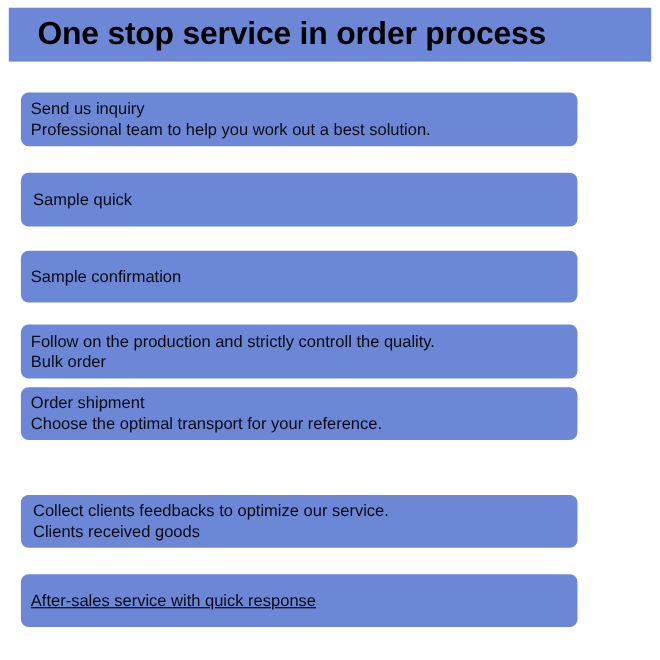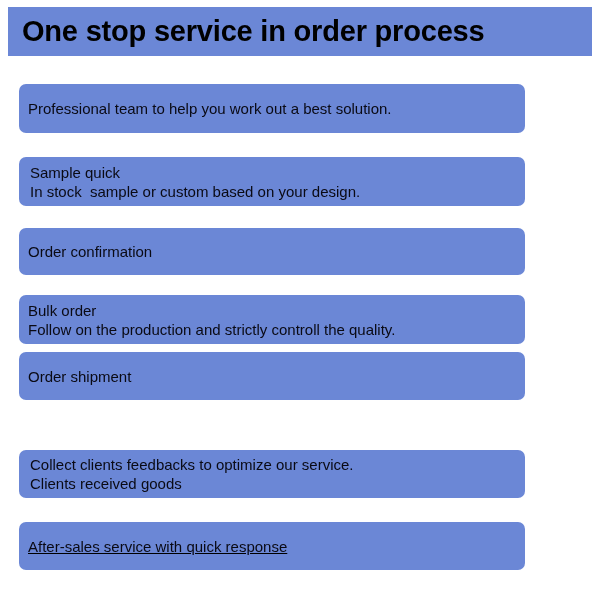--- a/index.html
+++ b/index.html
@@ -27,21 +27,21 @@
     left: 8px;
     top: 7px;
     width: 584px;
     height: 49px;
     background: #6b87d6;
     box-sizing: border-box;
     display: flex;
     align-items: center;
   }
   .header-title {
-    margin: 0;
+    margin: 12px;
     padding: 0 0 0 14px;
     font-family: "Liberation Sans", sans-serif;
     font-size: 29px;
     font-weight: bold;
     color: #000000;
     letter-spacing: -0.2px;
     white-space: nowrap;
     line-height: 1;
   }
 
@@ -97,39 +97,40 @@
 
 <div id="page">
 
   <div class="header-banner">
     <h1 class="header-title">One stop service in order process</h1>
   </div>
 
   <div class="steps">
 
     <div class="step-box" id="step-0">
+      <div class="step-line step-title">Send us inquiry</div>
       <div class="step-line step-desc">Professional team to help you work out a best solution.</div>
     </div>
 
     <div class="step-box" id="step-1">
       <div class="step-line step-title">Sample quick</div>
-      <div class="step-line step-desc">In stock  sample or custom based on your design.</div>
     </div>
 
     <div class="step-box" id="step-2">
-      <div class="step-line step-title">Order confirmation</div>
+      <div class="step-line step-title">Sample confirmation</div>
     </div>
 
     <div class="step-box" id="step-3">
+      <div class="step-line step-desc">Follow on the production and strictly controll the quality.</div>
       <div class="step-line step-title">Bulk order</div>
-      <div class="step-line step-desc">Follow on the production and strictly controll the quality.</div>
     </div>
 
     <div class="step-box" id="step-4">
       <div class="step-line step-title">Order shipment</div>
+      <div class="step-line step-desc">Choose the optimal transport for your reference.</div>
     </div>
 
     <div class="step-box" id="step-5">
       <div class="step-line step-desc">Collect clients feedbacks to optimize our service.</div>
       <div class="step-line step-title">Clients received goods</div>
     </div>
 
     <div class="step-box" id="step-6">
       <div class="step-line step-title">After-sales service with quick response</div>
     </div>

